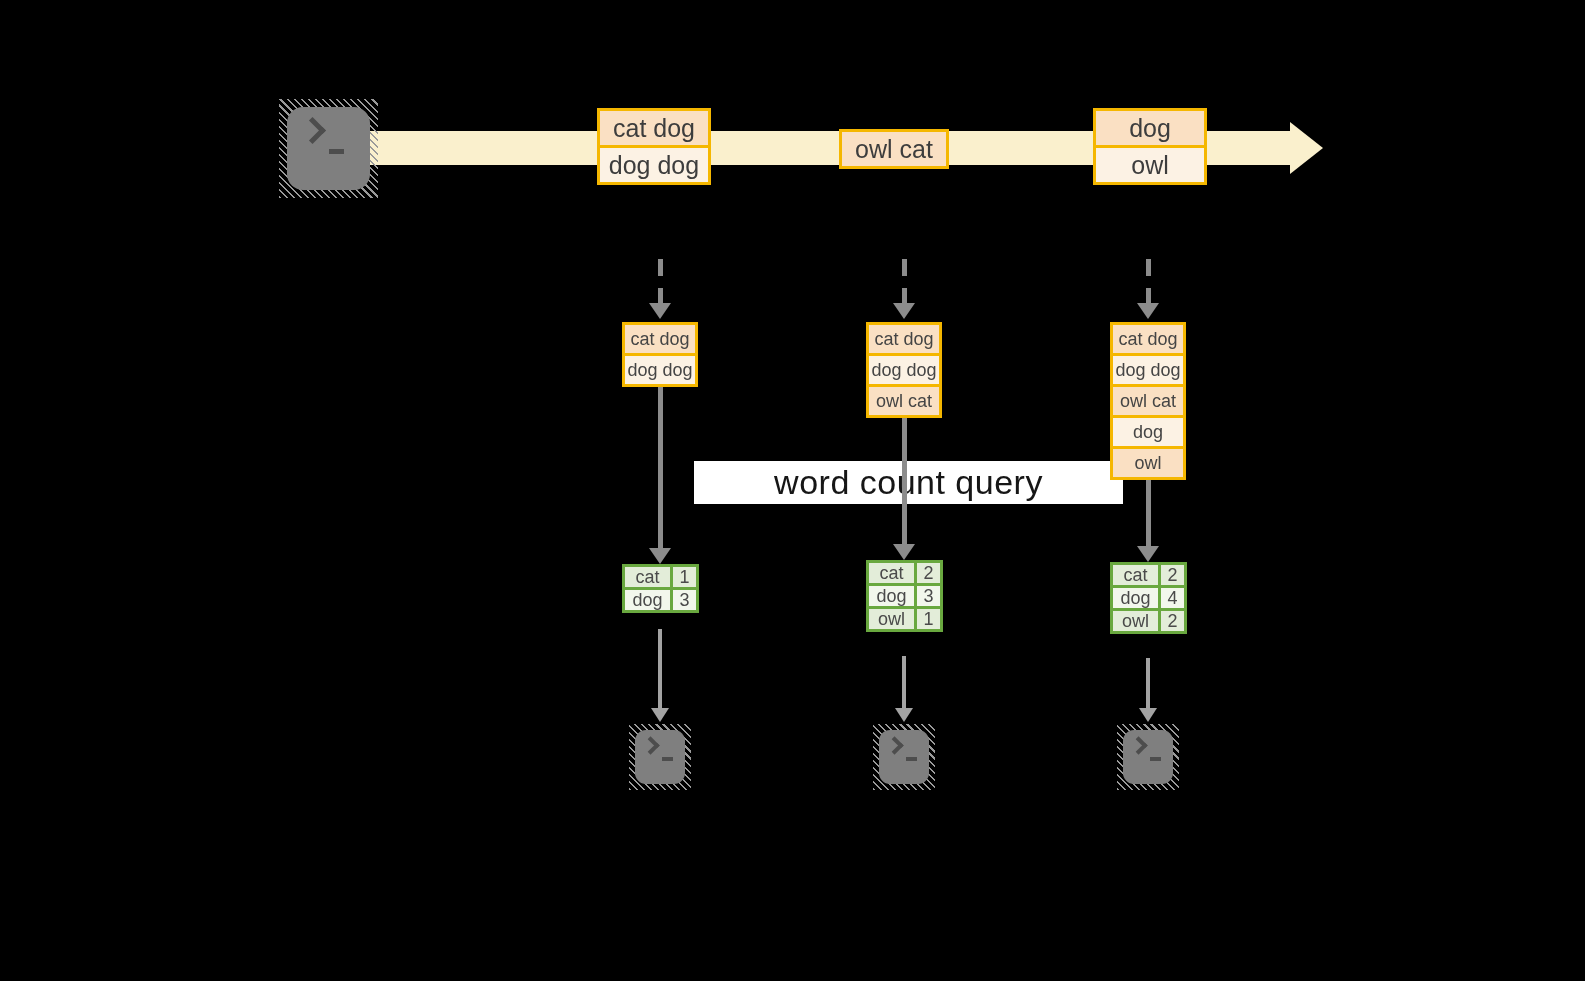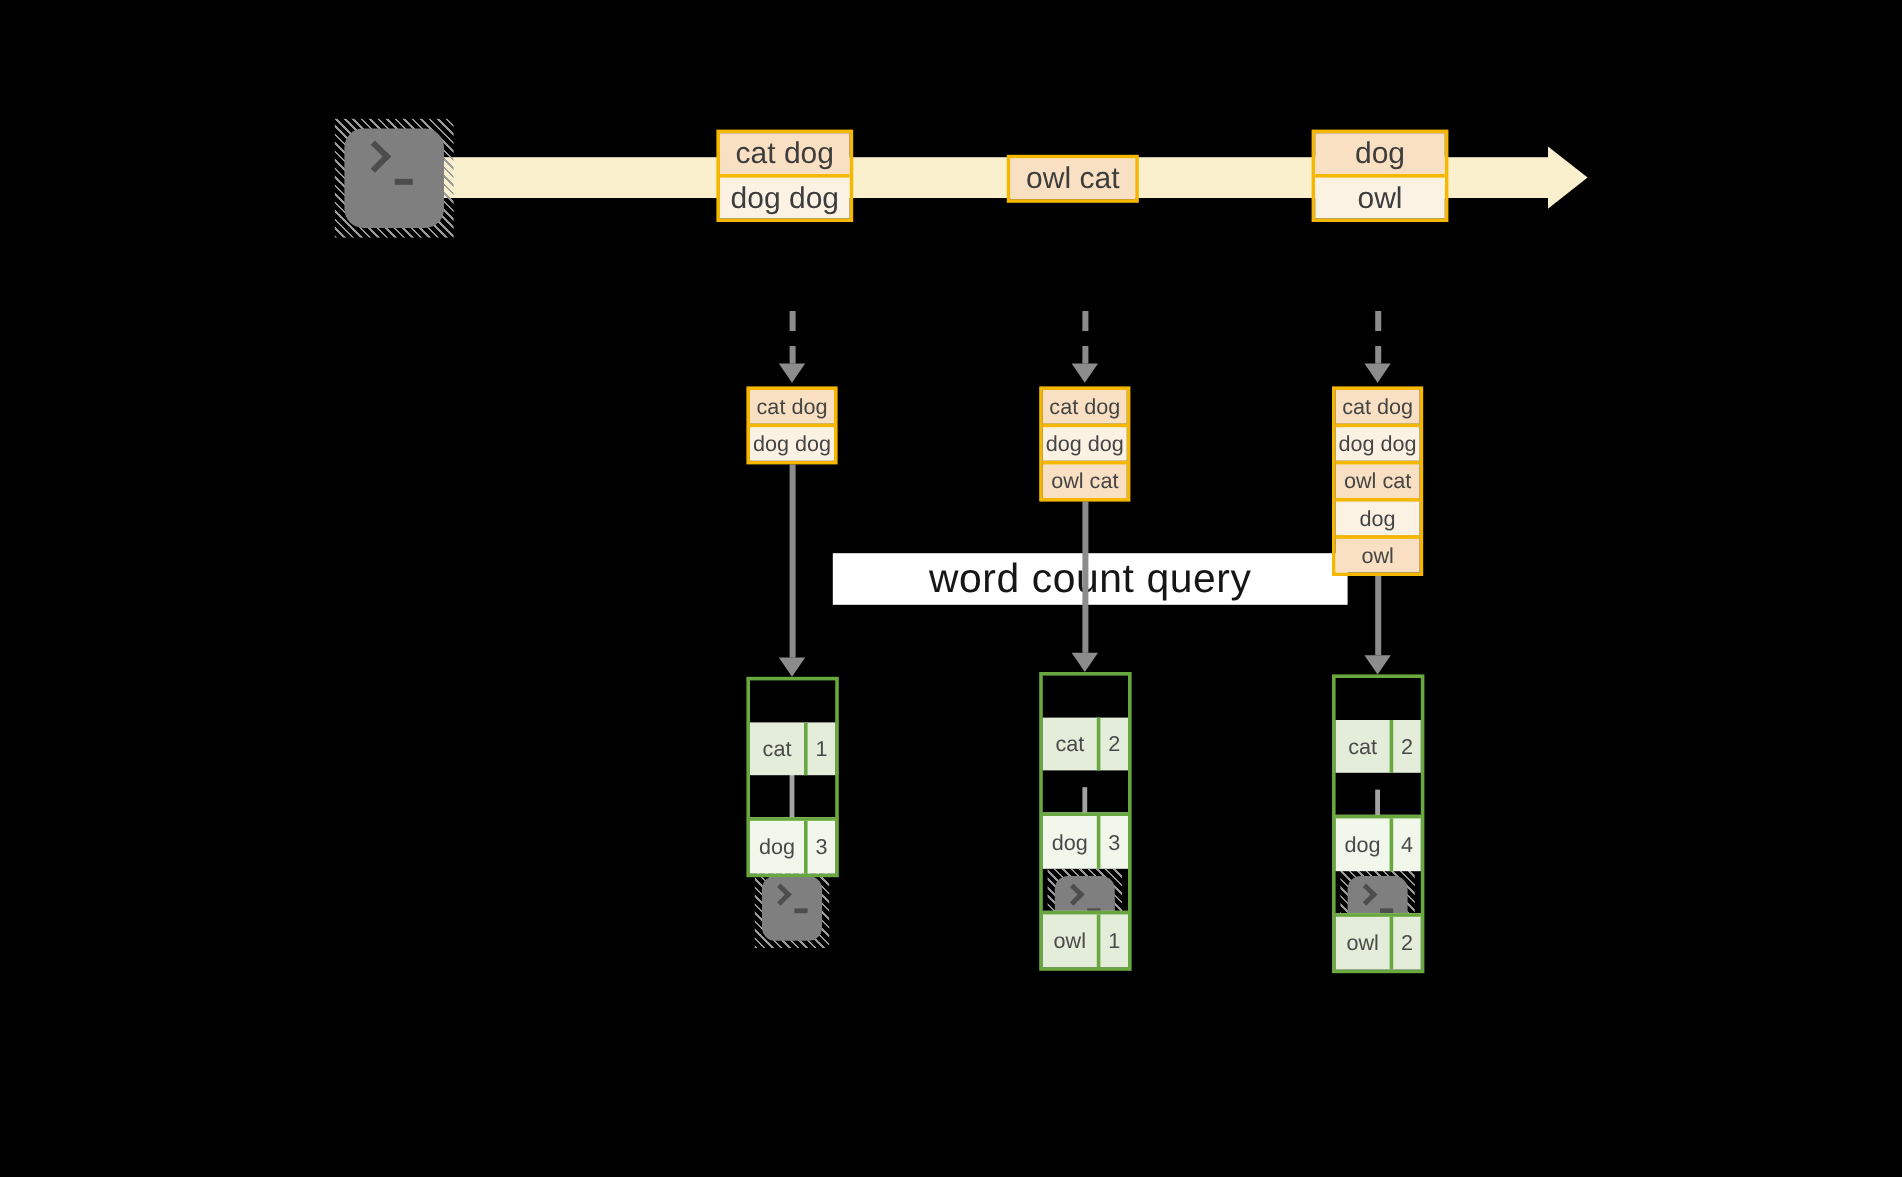--- a/index.html
+++ b/index.html
@@ -14,21 +14,21 @@
   .gbox .cell + .cell{border-top:3px solid #F5B700;}
   .peach{background:#FAE0C3;}
   .cream{background:#FCF2E4;}
   
   .stack{position:absolute;box-sizing:border-box;border:3px solid #F5B700;width:76px;z-index:4;}
   .stack .cell{height:28px;display:flex;align-items:center;justify-content:center;
     font-size:18px;color:#454545;}
   .stack .cell + .cell{border-top:3px solid #F5B700;}
   
   .tbl{position:absolute;box-sizing:border-box;border:3px solid #69A83F;width:77px;z-index:4;}
-  .tbl .row{display:flex;height:44px;margin-top:35px;}
+  .tbl .row{display:flex;height:20px;}
   .tbl .row + .row{border-top:3px solid #69A83F;}
   .tbl .w{width:45px;border-right:3px solid #69A83F;display:flex;align-items:center;justify-content:center;
     font-size:18px;color:#4a4a4a;}
   .tbl .c{flex:1;display:flex;align-items:center;justify-content:center;font-size:18px;color:#4a4a4a;}
   .g1{background:#E3EDD9;}
   .g2{background:#F2F7EC;}
   
   .band{position:absolute;left:358px;top:131px;width:932px;height:34px;background:#FAF0CD;z-index:1;}
   .bandhead{position:absolute;left:1290px;top:122px;width:0;height:0;z-index:1;
     border-top:26px solid transparent;border-bottom:26px solid transparent;border-left:33px solid #FAF0CD;}

